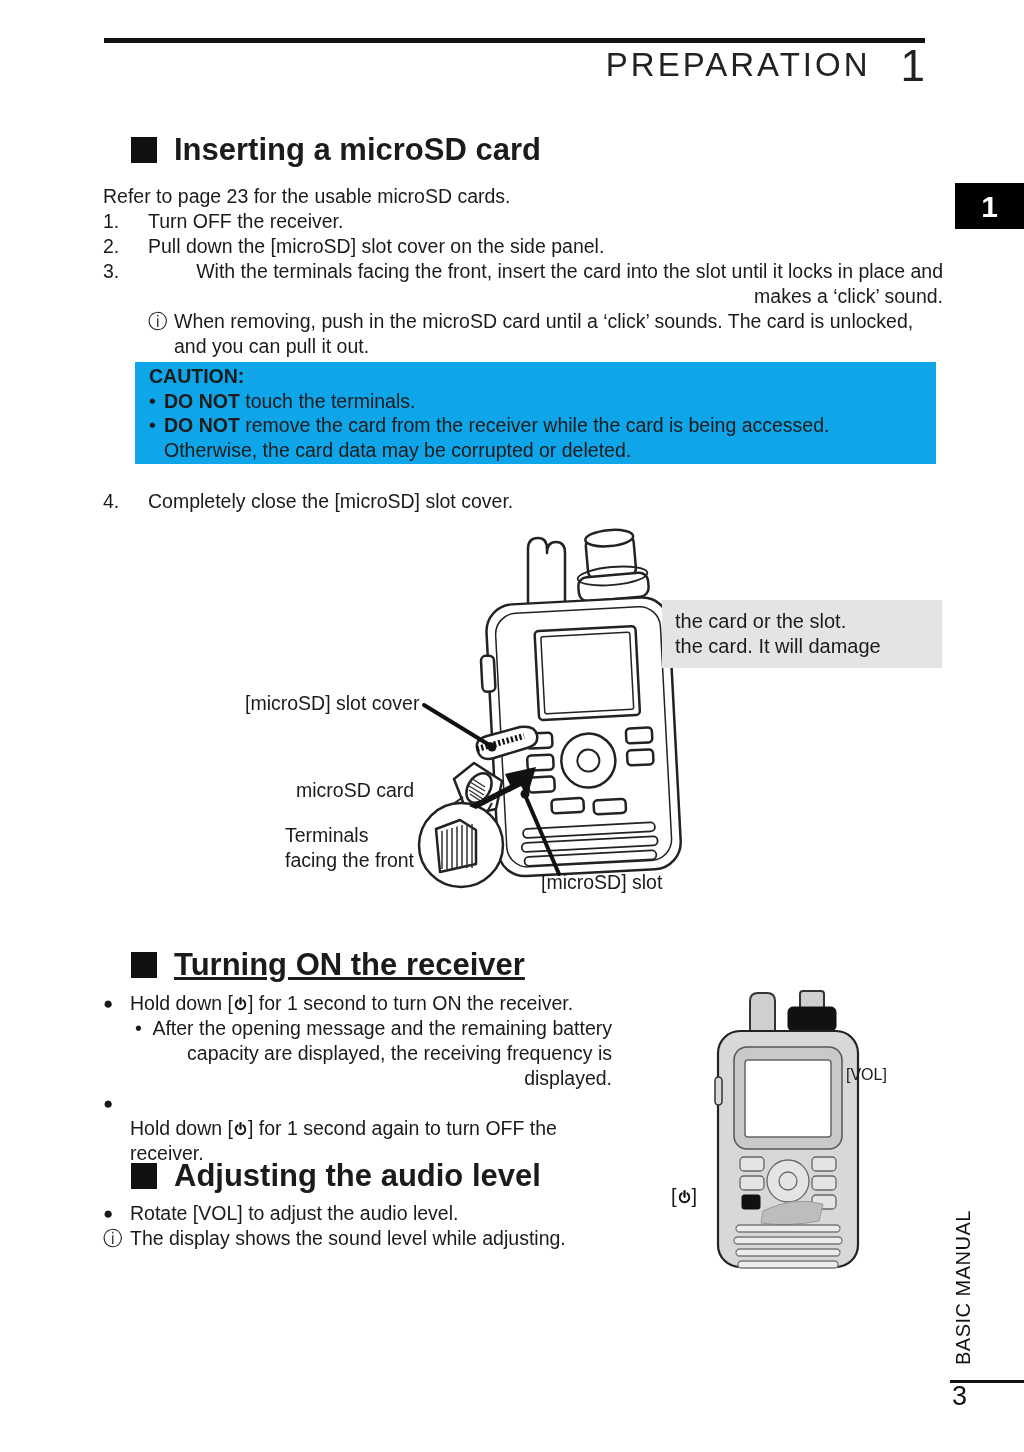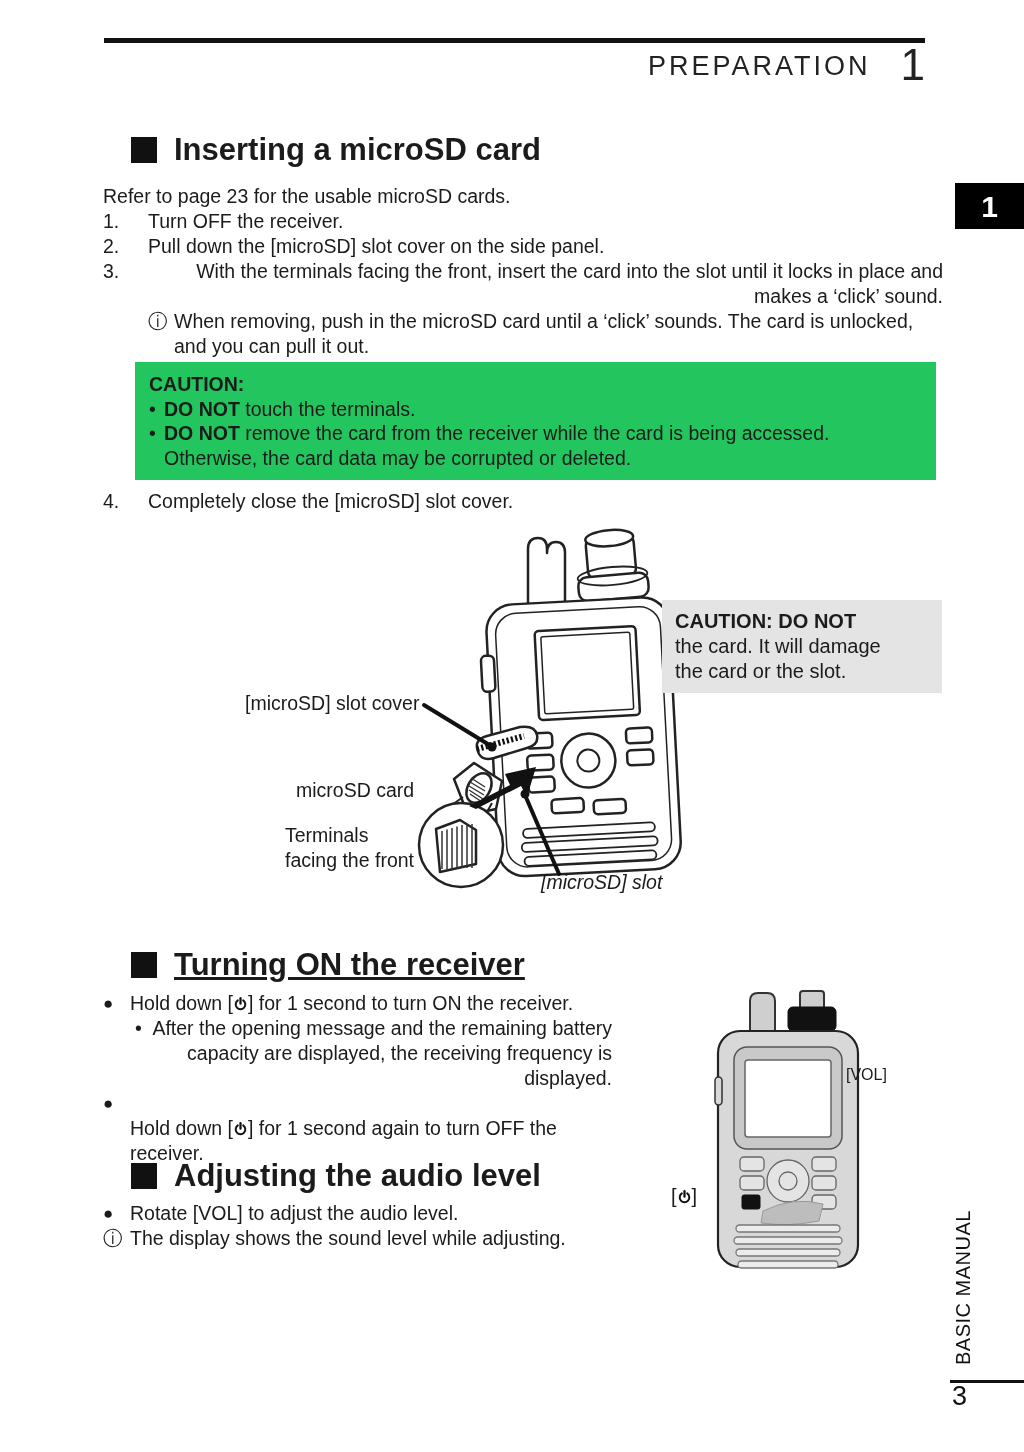--- a/index.html
+++ b/index.html
@@ -6,36 +6,36 @@
   body{
     width:1024px;height:1452px;position:relative;background:#ffffff;
     font-family:"Liberation Sans","DejaVu Sans",sans-serif;
     color:#1b1b1b;font-size:19.5px;line-height:25px;
     -webkit-font-smoothing:antialiased;overflow:hidden;
   }
   .abs{position:absolute;}
   
   .top-rule{left:104px;top:38px;width:821px;height:5px;background:#111;}
   .chapter{left:420px;top:52px;width:505px;text-align:right;white-space:nowrap;}
-  .chapter .t{font-size:27px;letter-spacing:3px;color:#222;}
+  .chapter .t{font-size:33px;letter-spacing:3px;color:#222;}
   .chapter .n{font-size:44px;margin-left:30px;color:#222;vertical-align:-5px;font-weight:400;}
   .chapter-tab{left:955px;top:183px;width:69px;height:46px;background:#000;color:#fff;
     display:flex;align-items:center;justify-content:center;font-size:30px;font-weight:bold;}
   
   .h1{display:flex;align-items:center;gap:17px;font-weight:bold;font-size:31px;line-height:31px;white-space:nowrap;padding-left:28px;}
   .h1 .sq{width:26px;height:26px;background:#111;flex:0 0 auto;}
   
   .row{display:flex;}
   .num{width:45px;flex:0 0 auto;}
   .steps{left:103px;top:209px;width:840px;}
   .note-row{display:flex;}
   .note-row .ic{width:26px;flex:0 0 auto;text-align:left;}
   .step3-note{margin-left:45px;width:790px;}
   
-  .caution1{left:135px;top:362px;width:801px;background:#22c55e;padding:10px 14px;box-sizing:border-box;line-height:24.5px;}
+  .caution1{left:135px;top:362px;width:801px;background:#0ea5e9;padding:2px 14px;box-sizing:border-box;line-height:24.5px;}
   .cb-row{display:flex;}
   .cb-row .b{width:15px;flex:0 0 auto;}
   .fig-caution{left:662px;top:600px;width:280px;background:#e4e4e4;padding:9px 13px;box-sizing:border-box;font-size:20px;line-height:25px;}
   .fig-caution .bold{font-weight:bold;}
   
   .fig-label{white-space:nowrap;}
   
   .bullets{left:103px;top:991px;width:580px;}
   .bul{display:flex;}
   .bul .dot{width:27px;flex:0 0 auto;font-size:17px;}
@@ -163,26 +163,25 @@
   <path d="M194 180 L261 221" stroke="#111" stroke-width="4" stroke-linecap="round"></path>
   <circle cx="262" cy="222" r="4.5" fill="#111"></circle>
   <path d="M329 349 L295 270" stroke="#111" stroke-width="4" stroke-linecap="round"></path>
   <circle cx="295" cy="269" r="4.5" fill="#111"></circle>
 </svg>
 
 <div class="abs fig-label" style="left:245px;top:691px;">[microSD] slot cover</div>
 <div class="abs fig-label" style="left:296px;top:778px;">microSD card</div>
 <div class="abs fig-label" style="left:285px;top:823px;">Terminals</div>
 <div class="abs fig-label" style="left:285px;top:848px;">facing the front</div>
-<div class="abs fig-label" style="left:541px;top:870px;font-style:italic;">[microSD] slot</div>
+<div class="abs fig-label" style="left:541px;top:870px;">[microSD] slot</div>
 
 <div class="abs fig-caution">
-  <div class="bold">CAUTION: DO NOT</div>
+  <div>the card or the slot.</div>
   <div>the card. It will damage</div>
-  <div>the card or the slot.</div>
 </div>
 
 <div class="abs h1" style="left:103px;top:949px;text-decoration:underline;">
   <span class="sq"></span>
   <span>Turning ON the receiver</span>
 </div>
 
 <div class="abs bullets">
   <div class="bul">
     <span class="dot">●</span>

